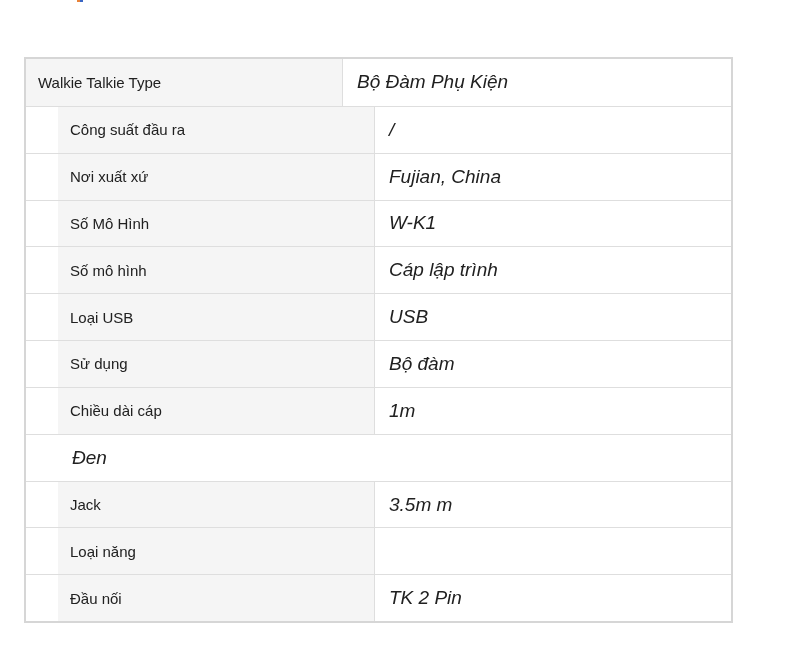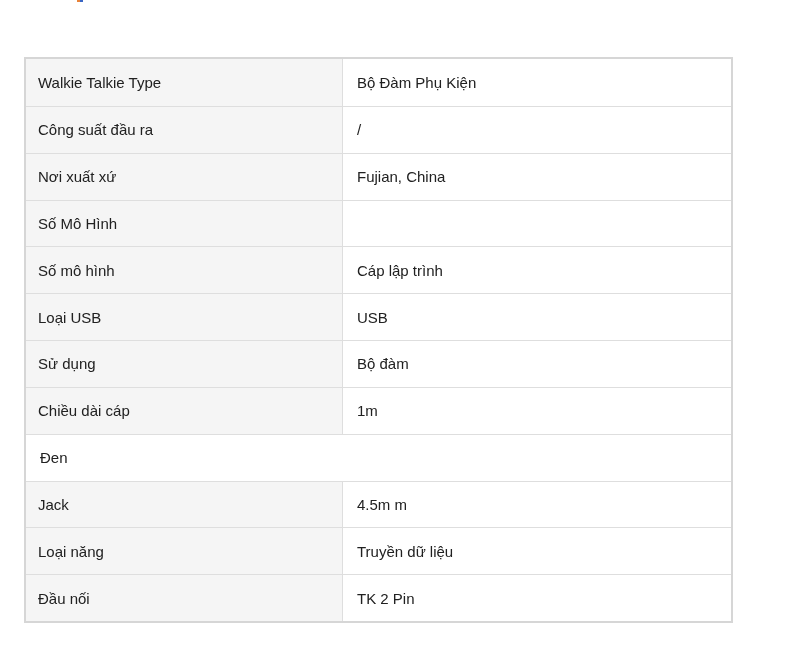--- a/index.html
+++ b/index.html
@@ -31,44 +31,46 @@
     background:var(--value-bg);
     margin-top:33px;
   }
   .spec-row{
     display:flex;
     height:46.85px;
     align-items:stretch;
   }
   .spec-row + .spec-row{
     border-top:1px solid var(--border-inner);
+    padding-left:32px;
   }
   .spec-label{
     width:317px;
     flex:0 0 317px;
     background:var(--label-bg);
     border-right:1px solid var(--border-inner);
     display:flex;
     align-items:center;
     padding-left:12px;
     font-size:15px;
     color:var(--text);
     white-space:nowrap;
     overflow:hidden;
   }
   .spec-value{
     flex:1;
     background:var(--value-bg);
     display:flex;
     align-items:center;
     padding-left:14px;
-    font-size:15px;
+    font-size:19px;
     color:var(--text);
     white-space:nowrap;
     overflow:hidden;
+    font-style:italic;
   }
 </style>
 </head>
 <body>
 
 <div class="cutoff-fragment"></div>
 
 <div class="spec-table" id="spec-table">
   <div class="spec-row">
     <div class="spec-label">Walkie Talkie Type</div>
@@ -81,20 +83,21 @@
   </div>
 
   <div class="spec-row">
     <div class="spec-label">Nơi xuất xứ</div>
     <div class="spec-value">Fujian, China</div>
   </div>
 
 
   <div class="spec-row">
     <div class="spec-label">Số Mô Hình</div>
+    <div class="spec-value">W-K1</div>
   </div>
 
   <div class="spec-row">
     <div class="spec-label">Số mô hình</div>
     <div class="spec-value">Cáp lập trình</div>
   </div>
 
   <div class="spec-row">
     <div class="spec-label">Loại USB</div>
     <div class="spec-value">USB</div>
@@ -109,25 +112,24 @@
     <div class="spec-label">Chiều dài cáp</div>
     <div class="spec-value">1m</div>
   </div>
 
   <div class="spec-row">
     <div class="spec-value">Đen</div>
   </div>
 
   <div class="spec-row">
     <div class="spec-label">Jack</div>
-    <div class="spec-value">4.5m m</div>
+    <div class="spec-value">3.5m m</div>
   </div>
 
   <div class="spec-row">
     <div class="spec-label">Loại năng</div>
-    <div class="spec-value">Truyền dữ liệu</div>
   </div>
 
   <div class="spec-row">
     <div class="spec-label">Đầu nối</div>
     <div class="spec-value">TK 2 Pin</div>
   </div>
 </div>
 
 </body></html>

